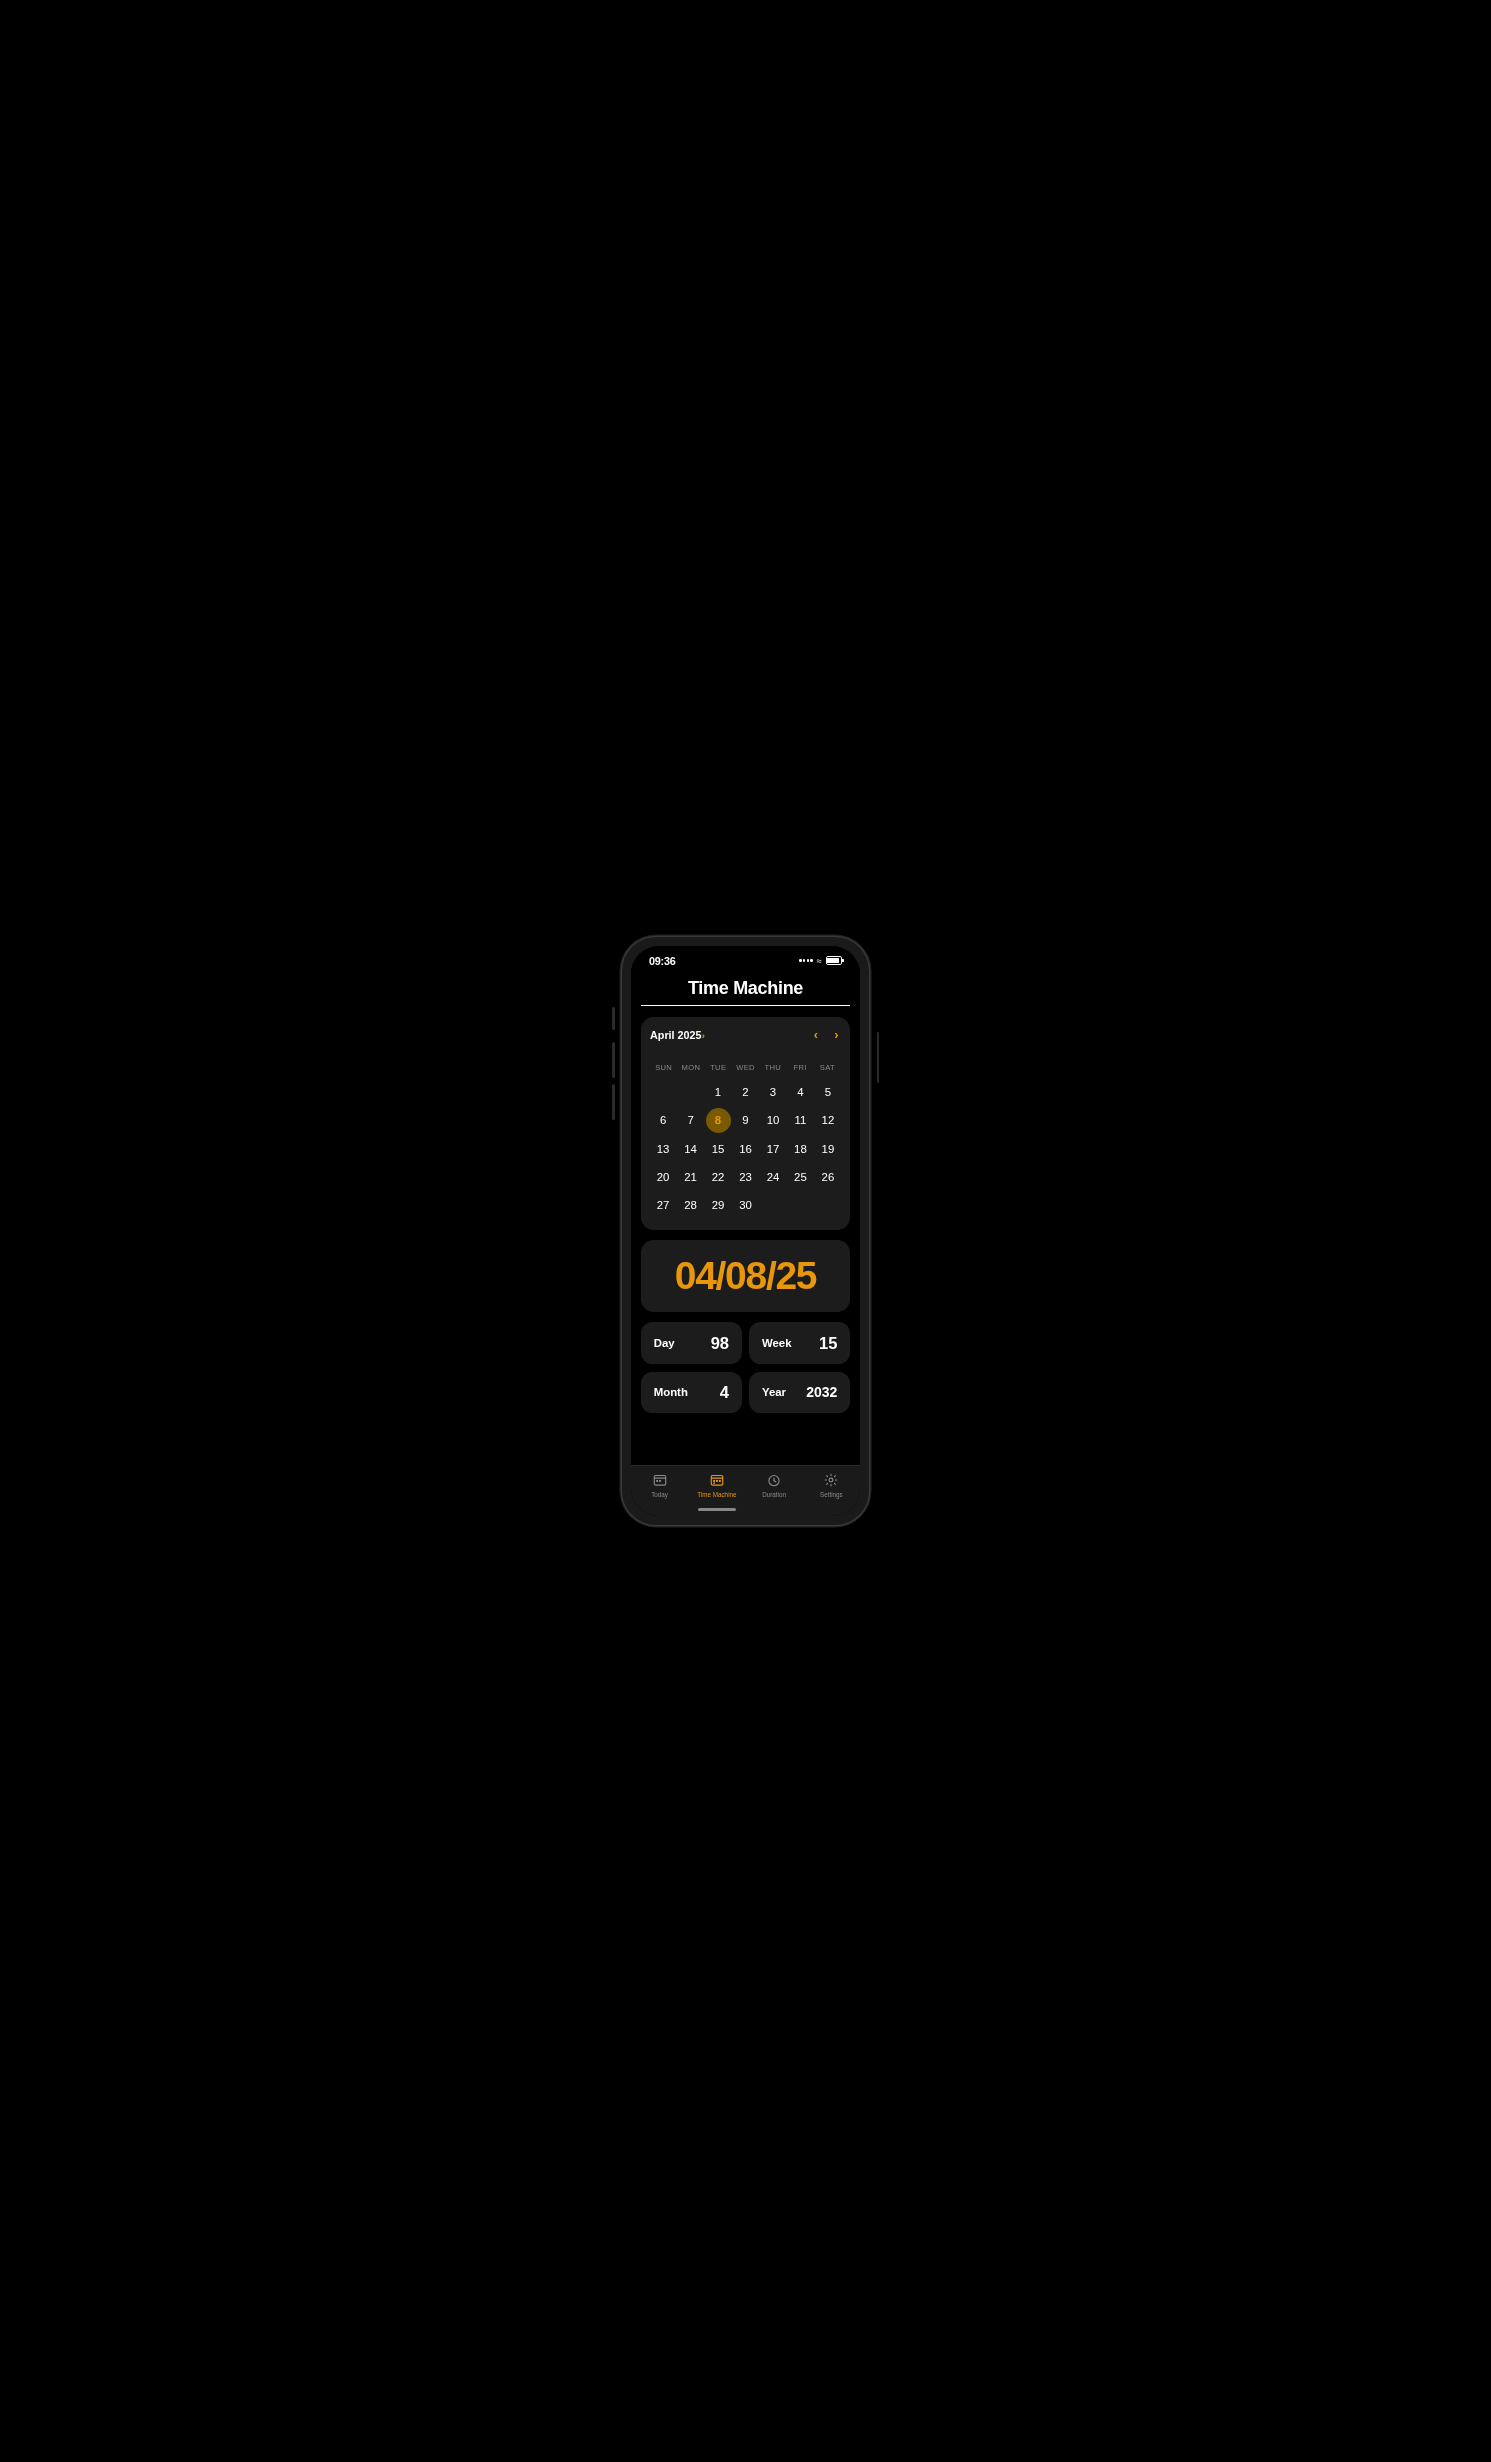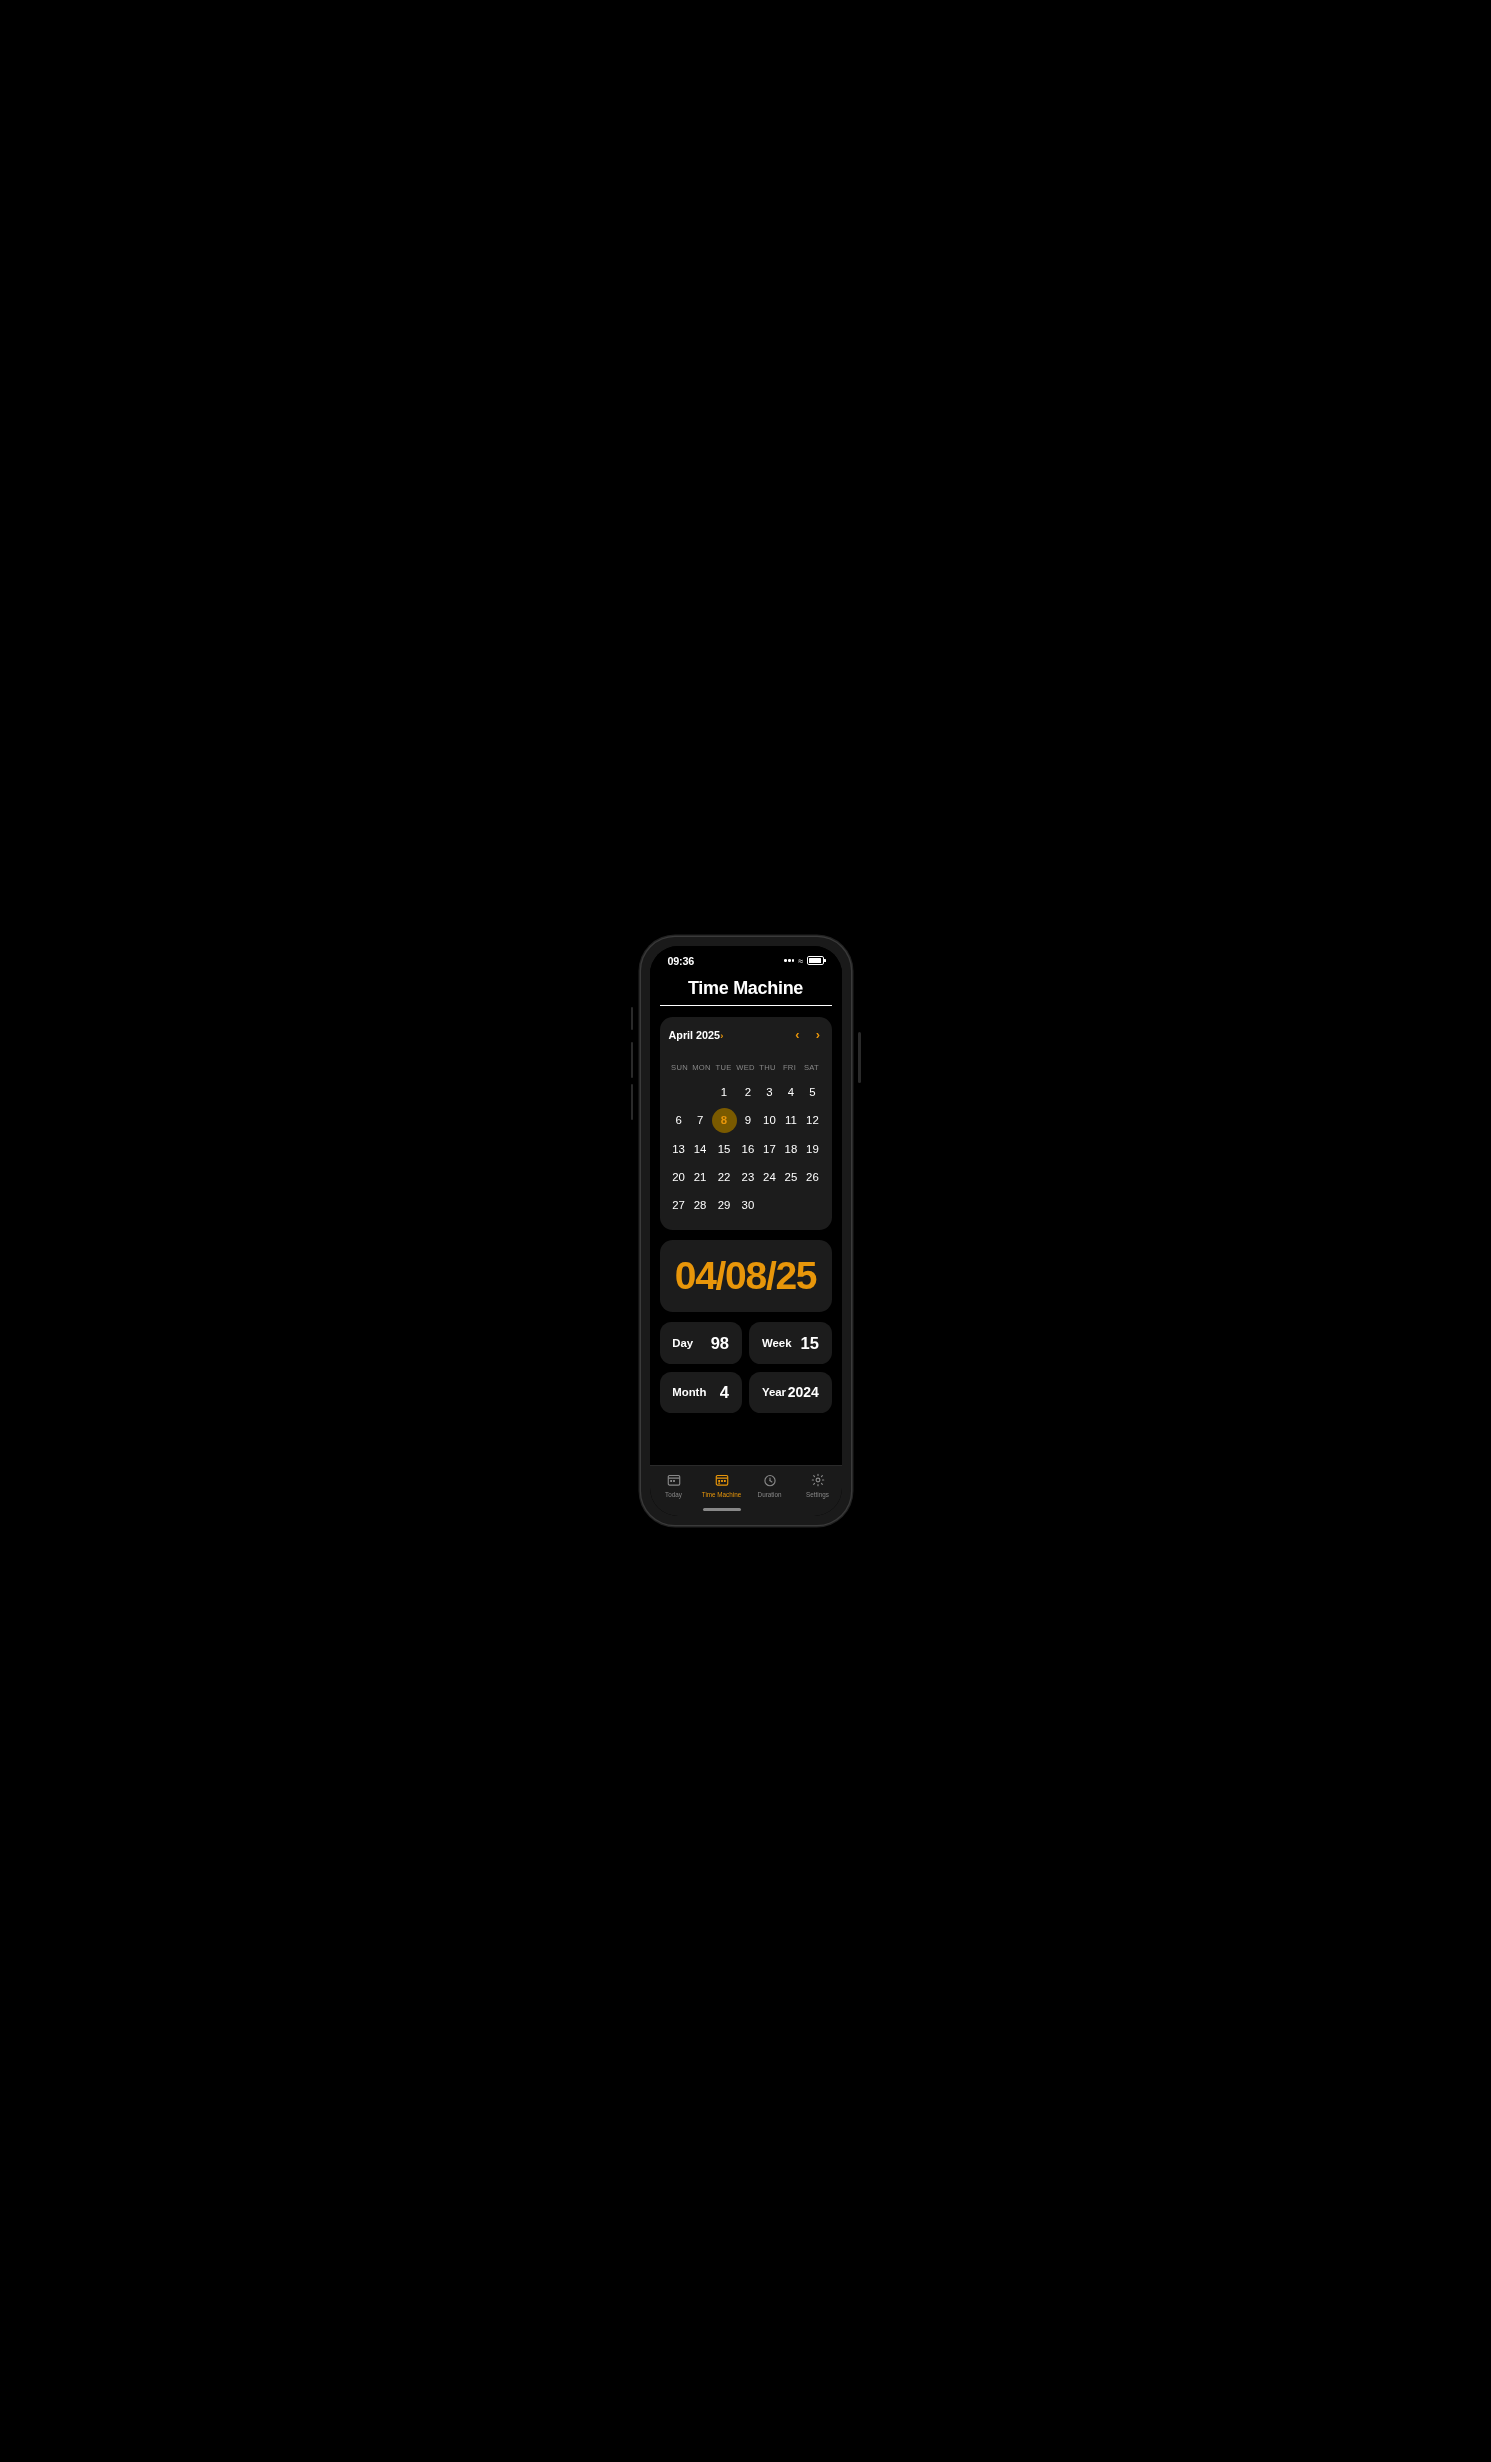--- a/index.html
+++ b/index.html
@@ -5,21 +5,21 @@
     * { box-sizing: border-box; margin: 0; padding: 0; }
     body {
       background: #000;
       display: flex;
       justify-content: center;
       align-items: center;
       min-height: 100vh;
       font-family: -apple-system, BlinkMacSystemFont, 'SF Pro Display', 'Helvetica Neue', sans-serif;
     }
     .phone-outer {
-      width: 210px;
+      width: 247px;
       background: #1a1a1a;
       border-radius: 34px;
       padding: 9px;
       box-shadow:
         0 0 0 1.3px #3a3a3a,
         0 0 0 2.5px #222,
         0 19px 51px rgba(0,0,0,0.9);
       position: relative;
     }
     .phone-inner {
@@ -482,21 +482,21 @@
         <div class="stat-card">
           <span class="stat-label">Week</span>
           <span class="stat-value large">15</span>
         </div>
         <div class="stat-card">
           <span class="stat-label">Month</span>
           <span class="stat-value large">4</span>
         </div>
         <div class="stat-card">
           <span class="stat-label">Year</span>
-          <span class="stat-value">2024</span>
+          <span class="stat-value">2032</span>
         </div>
       </div>
     </div>
 
     <div class="tab-bar">
       <div class="tab-item">
         <span class="tab-icon">
           <svg width="14" height="14" viewBox="0 0 22 22" fill="none">
             <rect x="2" y="4" width="18" height="15" rx="2" stroke="#888" stroke-width="1.8"></rect>
             <line x1="2" y1="8" x2="20" y2="8" stroke="#888" stroke-width="1.8"></line>

